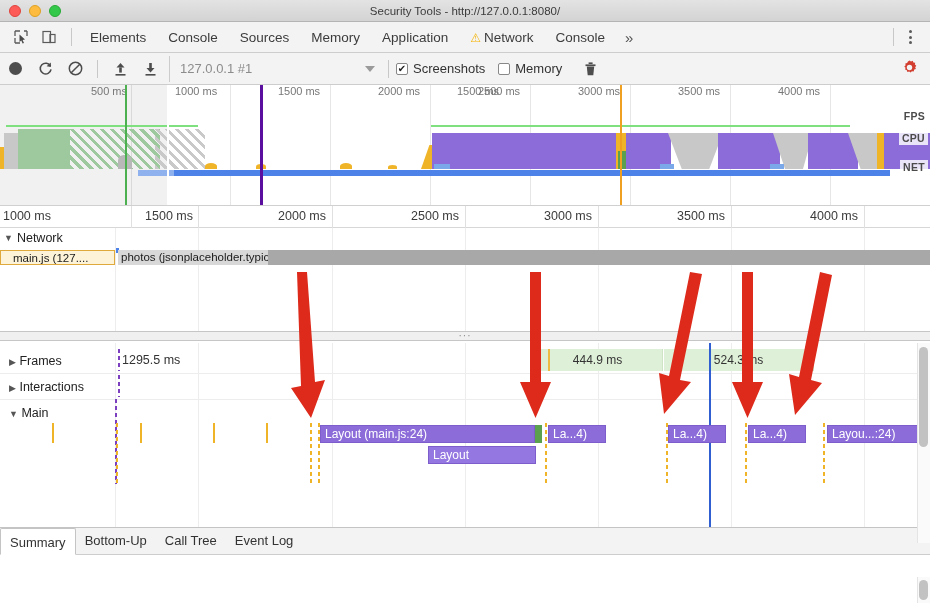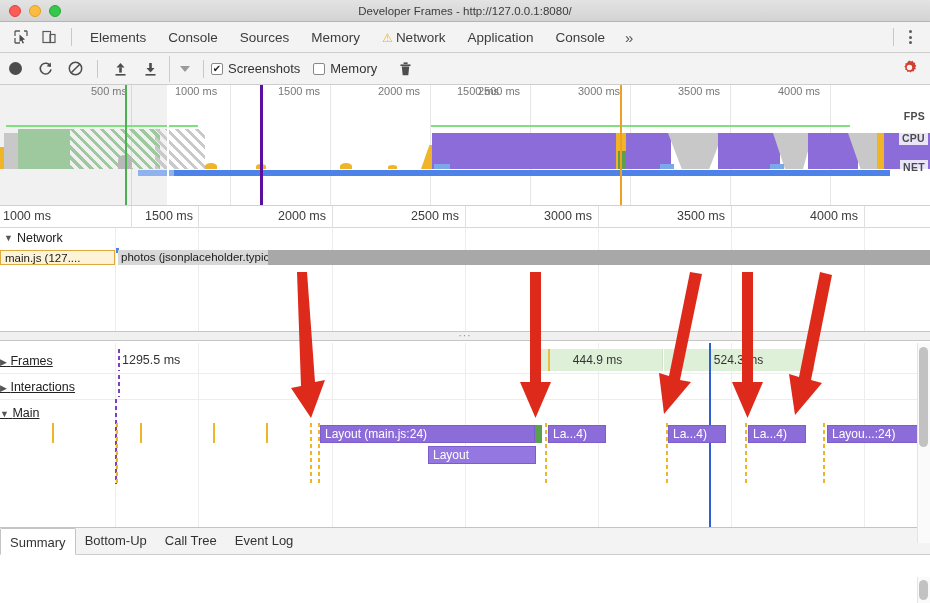--- a/index.html
+++ b/index.html
@@ -137,40 +137,40 @@
     position: absolute; top: 228px; left: 0; width: 930px; height: 108px;
     background: #fff; overflow: hidden;
   }
   .sec-header {
     height: 20px; display: flex; align-items: center; padding-left: 4px;
     font-size: 12.5px; color: #222;
   }
   .tri { margin-right: 4px; font-size: 9px; color: #555; }
   .req-bar {
     position: absolute; height: 15px; font-size: 11.5px; line-height: 15px;
-    color: #1a1a1a; padding-left: 4px; white-space: nowrap; overflow: hidden;
+    color: #1a1a1a; padding-left: 12px; white-space: nowrap; overflow: hidden;
   }
   .req-mainjs { background: #fdf3d8; border: 1px solid #e0a93b; }
   .req-photos-wait { background: #d8d8d8; }
   .req-photos-dl { background: #a8a8a8; }
   .gridline-v { position: absolute; width: 1px; background: #ededed; }
 
   
   .divider {
     position: absolute; left: 0; width: 930px; height: 10px;
     background: #f0f0f0; border-top: 1px solid #c6c6c6; border-bottom: 1px solid #c6c6c6;
     text-align: center; font-size: 10px; color: #8a8a8a; line-height: 8px; letter-spacing: 1px;
   }
 
   
   .flame {
     position: absolute; left: 0; width: 930px; background: #fff; overflow: hidden;
   }
   .track-label {
-    position: absolute; left: 0; font-size: 12.5px; color: #222; white-space: nowrap; text-decoration: underline;
+    position: absolute; left: 9px; font-size: 12.5px; color: #222; white-space: nowrap;
   }
   .track-sep { position: absolute; left: 0; width: 930px; height: 1px; background: #ededed; }
   .frame-box {
     position: absolute; height: 22px; background: #dff0d8; border-right: 1px solid #cfe4c4;
     font-size: 12px; color: #333; text-align: center; line-height: 22px;
   }
   .frame-text-plain { position: absolute; font-size: 12.5px; color: #333; line-height: 22px; }
   .evt {
     position: absolute; background: #8b6cd8; border: 1px solid #7d5ccb;
     font-size: 12px; line-height: 16px; color: #fff; padding-left: 4px;
@@ -232,21 +232,21 @@
 <body>
 
 <div id="app">
 
   <div class="titlebar">
     <div class="traffic">
       <span class="dot red"></span>
       <span class="dot yellow"></span>
       <span class="dot green"></span>
     </div>
-    <div class="title-text">Developer Frames - http://127.0.0.1:8080/</div>
+    <div class="title-text">Security Tools - http://127.0.0.1:8080/</div>
   </div>
 
   <div class="tabbar">
     <div class="tool-icons">
       <div class="ticon">
         <svg width="16" height="16" viewBox="0 0 16 16">
           <path d="M2 2 h5 M2 2 v5 M14 2 h-3 M14 2 v5 M2 14 h5 M2 14 v-5" stroke="#5a5a5a" stroke-width="1.3" fill="none"></path>
           <path d="M6.5 5.5 L12 10.5 L9.6 11 L11 14 L9.6 14.6 L8.3 11.6 L6.5 13 Z" fill="#4a4a4a"></path>
         </svg>
       </div>
@@ -256,24 +256,24 @@
           <rect x="9" y="5.5" width="5" height="8" fill="none" stroke="#5a5a5a" stroke-width="1.2"></rect>
         </svg>
       </div>
       <div class="vsep"></div>
     </div>
     <div class="tabs">
       <div class="tab"><span>Elements</span></div>
       <div class="tab"><span>Console</span></div>
       <div class="tab"><span>Sources</span></div>
       <div class="tab"><span>Memory</span></div>
+      <div class="tab"><span>Application</span></div>
       <div class="tab">
         <span class="warn">⚠</span><span>Network</span>
       </div>
-      <div class="tab"><span>Application</span></div>
       <div class="tab"><span>Console</span></div>
       <div class="tab chev">»</div>
     </div>
     <div class="tabbar-right">
       <div class="vsep"></div>
       <div class="kebab">
           <i></i>
           <i></i>
           <i></i>
         </div>
@@ -305,20 +305,21 @@
       </svg>
     </div>
     <div class="tbtn">
       <svg width="15" height="16" viewBox="0 0 15 16">
         <path d="M7.5 11.6 L11.5 7 L3.5 7 Z" fill="#4d4d4d"></path>
         <rect x="6.2" y="2" width="2.6" height="5.2" fill="#4d4d4d"></rect>
         <rect x="2.5" y="13" width="10" height="1.6" fill="#4d4d4d"></rect>
       </svg>
     </div>
     <div class="combo">
+      <span class="combo-text">127.0.0.1 #1</span>
       <span class="combo-arrow"></span>
     </div>
     <div class="vsep"></div>
     <label class="chk-wrap">
       <span class="chk on"></span>
       <span class="chk-label">Screenshots</span>
     </label>
     <label class="chk-wrap">
       <span class="chk"></span>
       <span class="chk-label">Memory</span>

